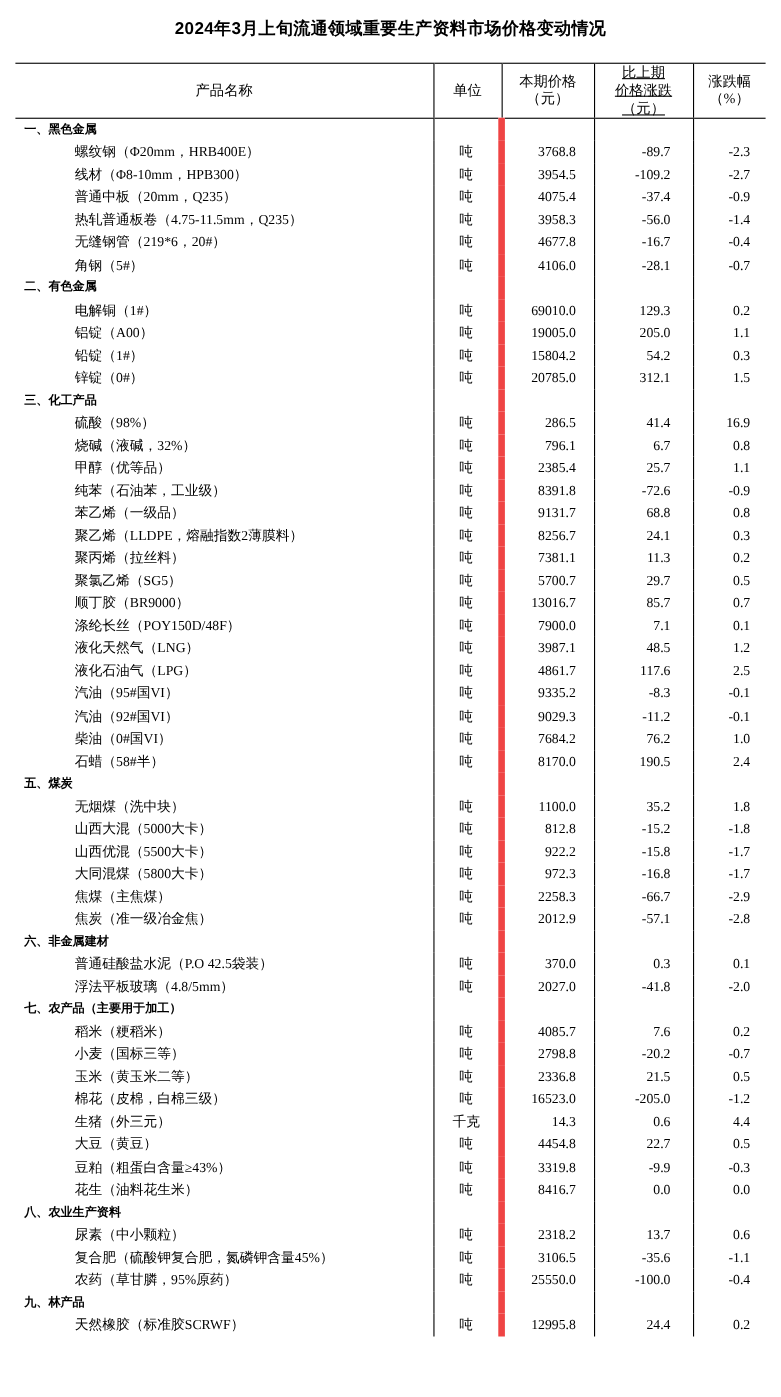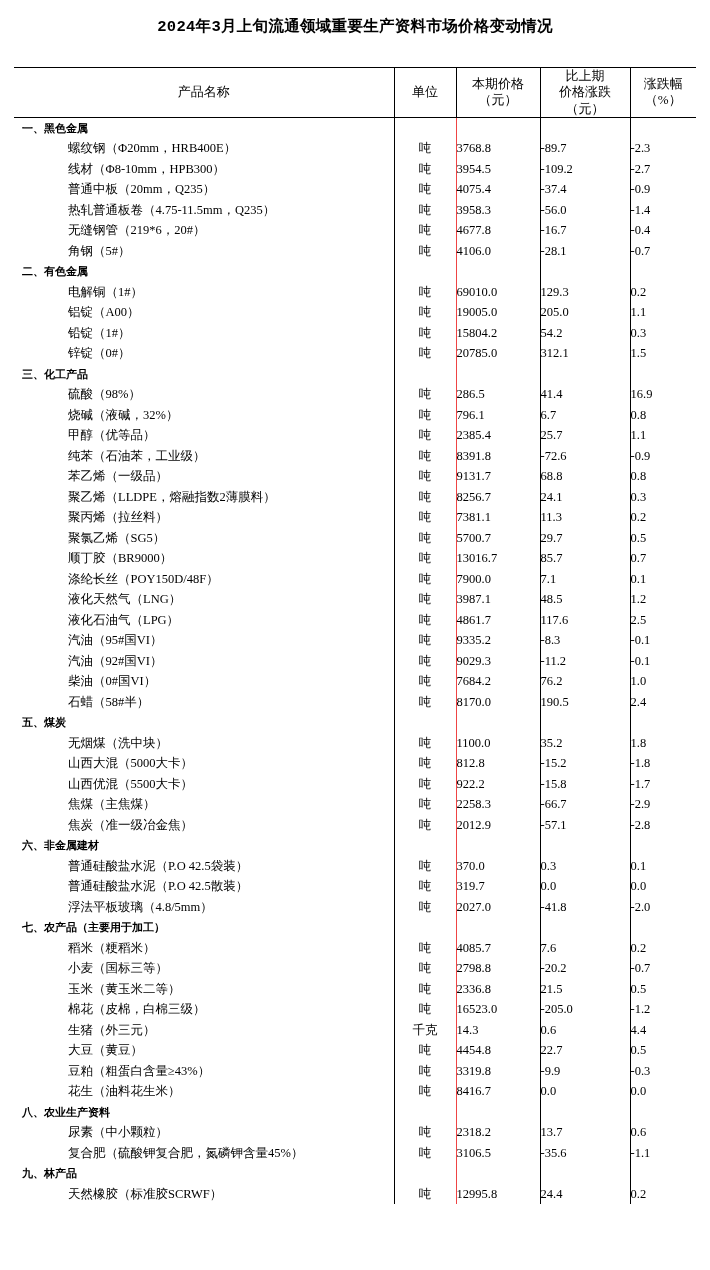--- a/index.html
+++ b/index.html
@@ -16,22 +16,22 @@
   .page {
     width: 710px;
     box-sizing: border-box;
     padding: 10px 14px 6px 14px;
   }
   .doc-title {
     text-align: center;
     font-size: 15.5px;
     font-weight: bold;
     letter-spacing: 0.3px;
-    margin: 6px 0 30px 0;
-    font-family: Liberation Mono, monospace;
+    margin: 6px 0 20px 0;
+    font-family: Liberation Sans, sans-serif;
   }
   table.price-table {
     width: 682px;
     border-collapse: collapse;
     font-size: 12.5px;
     table-layout: fixed;
   }
   table.price-table th,
   table.price-table td {
     padding: 0;
@@ -43,32 +43,32 @@
     border-bottom: 1.2px solid #000;
     height: 46px;
     font-weight: normal;
     font-size: 13px;
     text-align: center;
     line-height: 1.25;
   }
   .thead-row th.col-name { width: 380px; }
   .thead-row th.col-unit { width: 62px; border-left: 1px solid #000; }
   .thead-row th.col-price { width: 84px; border-left: 1px solid #000; }
-  .thead-row th.col-change { width: 90px; border-left: 1px solid #000; }
+  .thead-row th.col-change { width: 90px; border-left: 1px solid #000; text-decoration: underline; }
   .thead-row th.col-pct { width: 66px; border-left: 1px solid #000; }
 
   tbody td {
     height: 20.5px;
     line-height: 20.5px;
     font-size: 12.5px;
   }
   tbody td.c-unit { border-left: 1px solid #000; text-align: center; }
-  tbody td.c-price { border-left: 1px solid #ef4444; text-align: left; padding-right: 16px; }
-  tbody td.c-change { border-left: 1px solid #000; padding-right: 20px; }
-  tbody td.c-pct { border-left: 1px solid #000; text-align: left; padding-right: 14px; }
+  tbody td.c-price { border-left: 6px solid #ef4444; text-align: right; padding-right: 16px; }
+  tbody td.c-change { border-left: 1px solid #000; text-align: right; padding-right: 20px; }
+  tbody td.c-pct { border-left: 1px solid #000; text-align: right; padding-right: 14px; }
 
   td.c-name { padding-left: 8px; }
   tr.group td.c-name {
     font-weight: bold;
     padding-left: 8px;
     font-family: "Liberation Sans", "DejaVu Sans", sans-serif;
     font-size: 11px;
   }
   tr.item td.c-name { padding-left: 54px; }
 </style>
@@ -332,20 +332,27 @@
           <td class="c-pct">-1.8</td>
         </tr>
         <tr class="item">
           <td class="c-name">山西优混（5500大卡）</td>
           <td class="c-unit">吨</td>
           <td class="c-price">922.2</td>
           <td class="c-change">-15.8</td>
           <td class="c-pct">-1.7</td>
         </tr>
         <tr class="item">
+          <td class="c-name">大同混煤（5800大卡）</td>
+          <td class="c-unit">吨</td>
+          <td class="c-price">972.3</td>
+          <td class="c-change">-16.8</td>
+          <td class="c-pct">-1.7</td>
+        </tr>
+        <tr class="item">
           <td class="c-name">焦煤（主焦煤）</td>
           <td class="c-unit">吨</td>
           <td class="c-price">2258.3</td>
           <td class="c-change">-66.7</td>
           <td class="c-pct">-2.9</td>
         </tr>
         <tr class="item">
           <td class="c-name">焦炭（准一级冶金焦）</td>
           <td class="c-unit">吨</td>
           <td class="c-price">2012.9</td>
@@ -358,27 +365,20 @@
           <td class="c-price"></td>
           <td class="c-change"></td>
           <td class="c-pct"></td>
         </tr>
         <tr class="item">
           <td class="c-name">普通硅酸盐水泥（P.O 42.5袋装）</td>
           <td class="c-unit">吨</td>
           <td class="c-price">370.0</td>
           <td class="c-change">0.3</td>
           <td class="c-pct">0.1</td>
-        </tr>
-        <tr class="item">
-          <td class="c-name">普通硅酸盐水泥（P.O 42.5散装）</td>
-          <td class="c-unit">吨</td>
-          <td class="c-price">319.7</td>
-          <td class="c-change">0.0</td>
-          <td class="c-pct">0.0</td>
         </tr>
         <tr class="item">
           <td class="c-name">浮法平板玻璃（4.8/5mm）</td>
           <td class="c-unit">吨</td>
           <td class="c-price">2027.0</td>
           <td class="c-change">-41.8</td>
           <td class="c-pct">-2.0</td>
         </tr>
         <tr class="group">
           <td class="c-name">七、农产品（主要用于加工）</td>
@@ -457,20 +457,27 @@
           <td class="c-change">13.7</td>
           <td class="c-pct">0.6</td>
         </tr>
         <tr class="item">
           <td class="c-name">复合肥（硫酸钾复合肥，氮磷钾含量45%）</td>
           <td class="c-unit">吨</td>
           <td class="c-price">3106.5</td>
           <td class="c-change">-35.6</td>
           <td class="c-pct">-1.1</td>
         </tr>
+        <tr class="item">
+          <td class="c-name">农药（草甘膦，95%原药）</td>
+          <td class="c-unit">吨</td>
+          <td class="c-price">25550.0</td>
+          <td class="c-change">-100.0</td>
+          <td class="c-pct">-0.4</td>
+        </tr>
         <tr class="group">
           <td class="c-name">九、林产品</td>
           <td class="c-unit"></td>
           <td class="c-price"></td>
           <td class="c-change"></td>
           <td class="c-pct"></td>
         </tr>
         <tr class="item">
           <td class="c-name">天然橡胶（标准胶SCRWF）</td>
           <td class="c-unit">吨</td>

